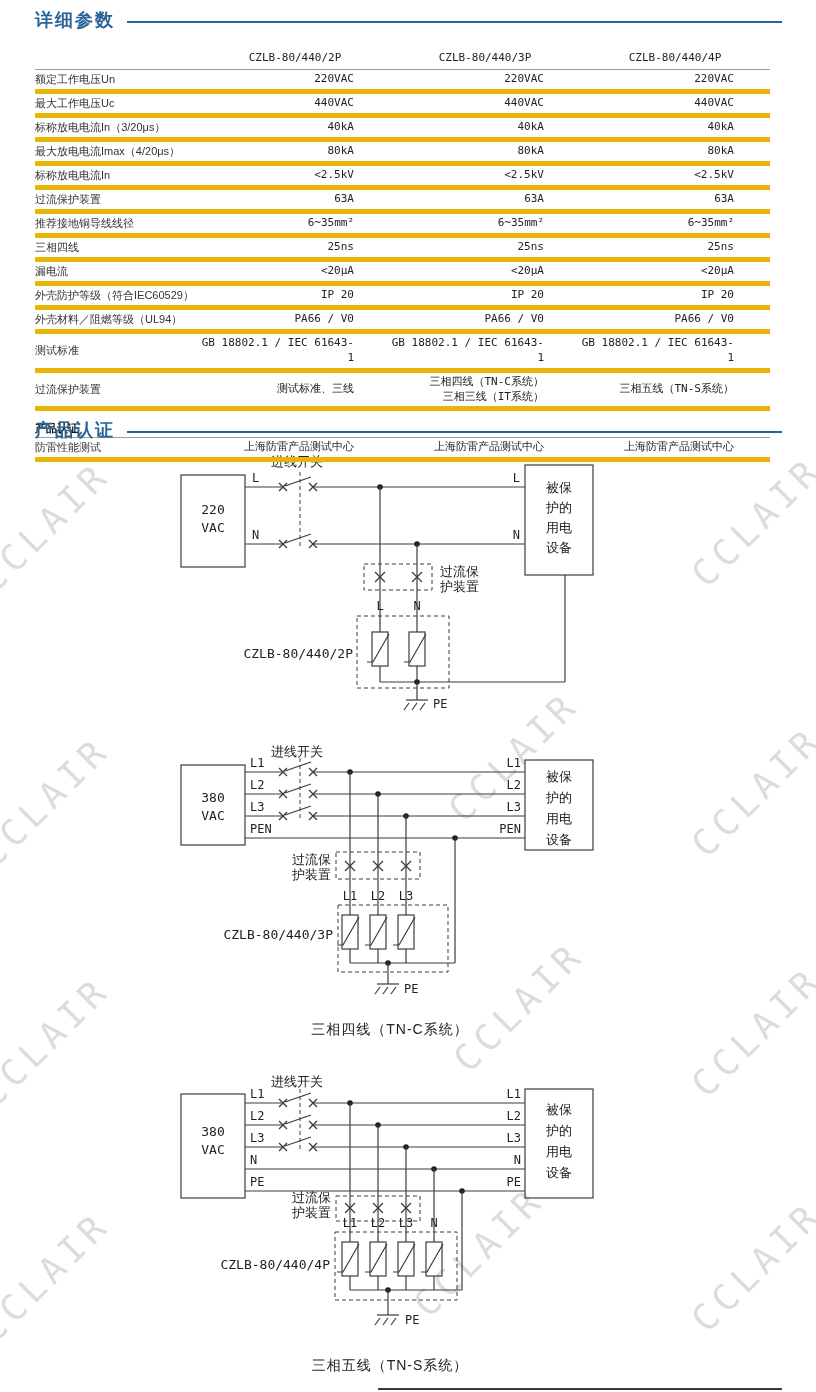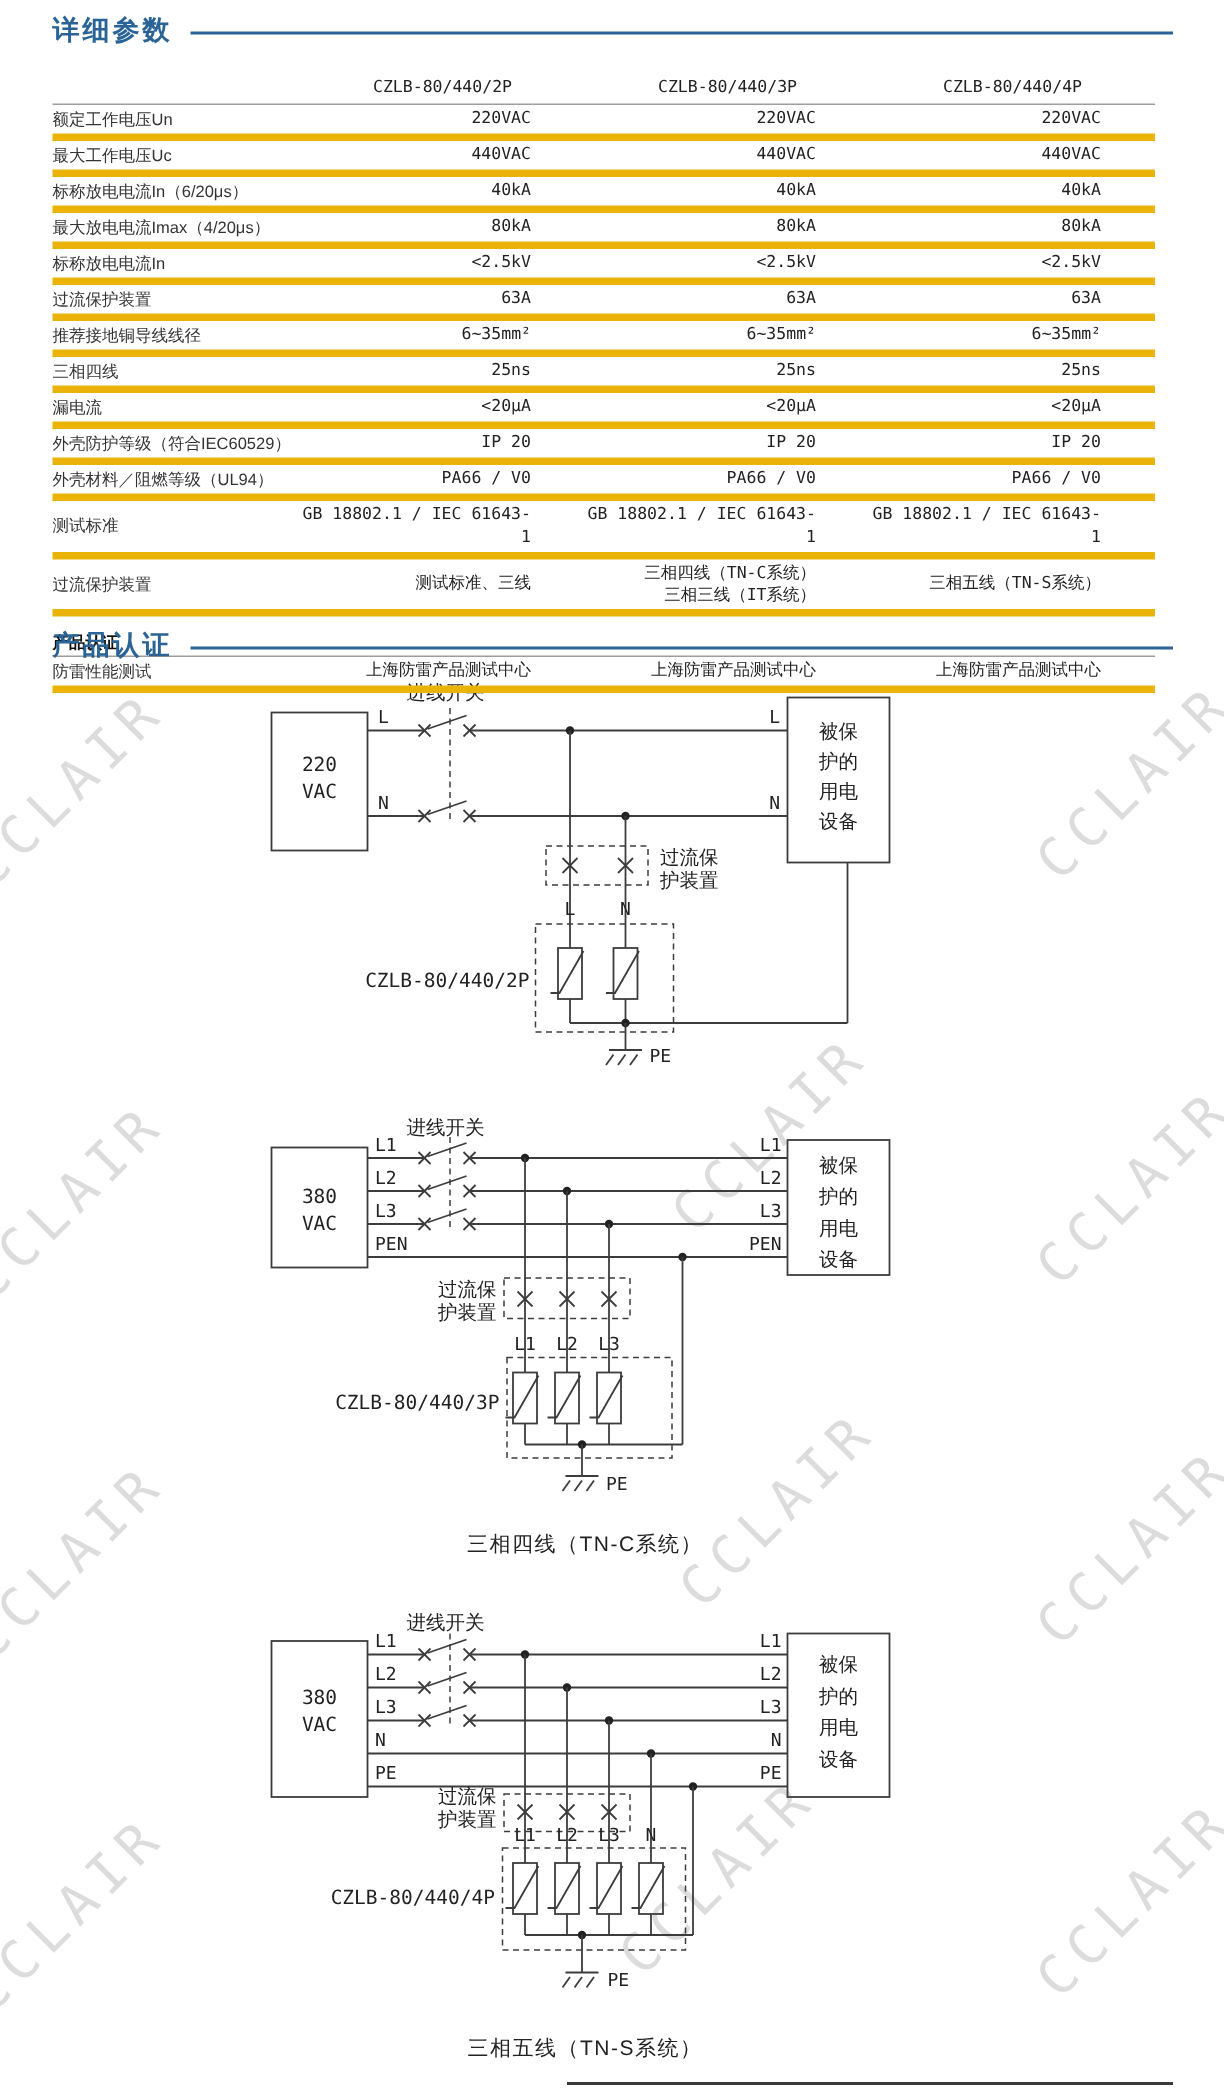--- a/index.html
+++ b/index.html
@@ -106,21 +106,21 @@
           <div class="tval">220VAC</div>
           <div class="tval">220VAC</div>
         </div>
         <div class="trow">
           <div class="tlabel">最大工作电压Uc</div>
           <div class="tval">440VAC</div>
           <div class="tval">440VAC</div>
           <div class="tval">440VAC</div>
         </div>
         <div class="trow">
-          <div class="tlabel">标称放电电流In（6/20μs）</div>
+          <div class="tlabel">标称放电电流In（3/20μs）</div>
           <div class="tval">40kA</div>
           <div class="tval">40kA</div>
           <div class="tval">40kA</div>
         </div>
         <div class="trow">
           <div class="tlabel">最大放电电流Imax（4/20μs）</div>
           <div class="tval">80kA</div>
           <div class="tval">80kA</div>
           <div class="tval">80kA</div>
         </div>

